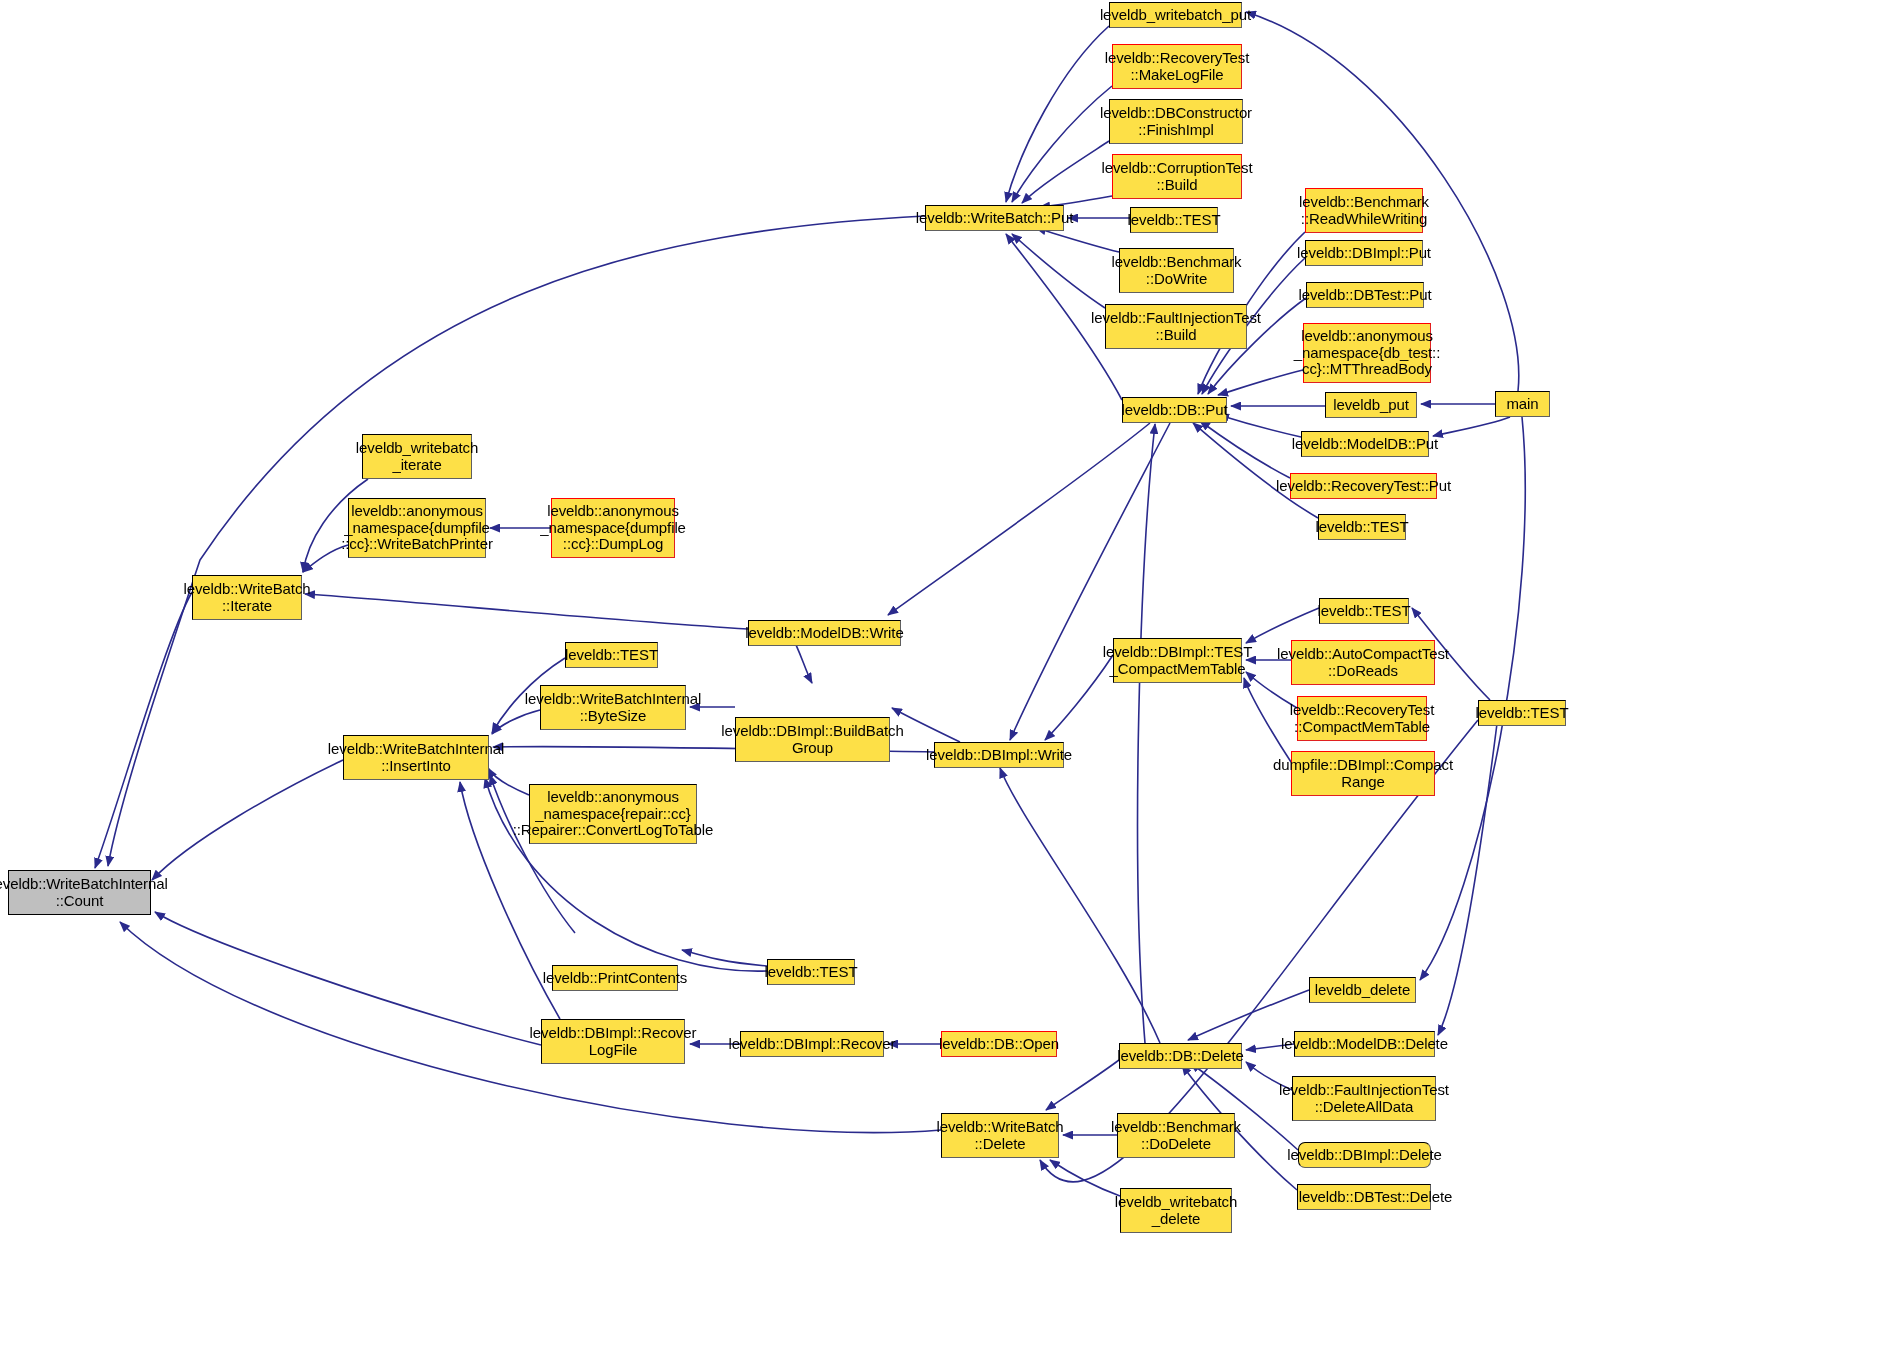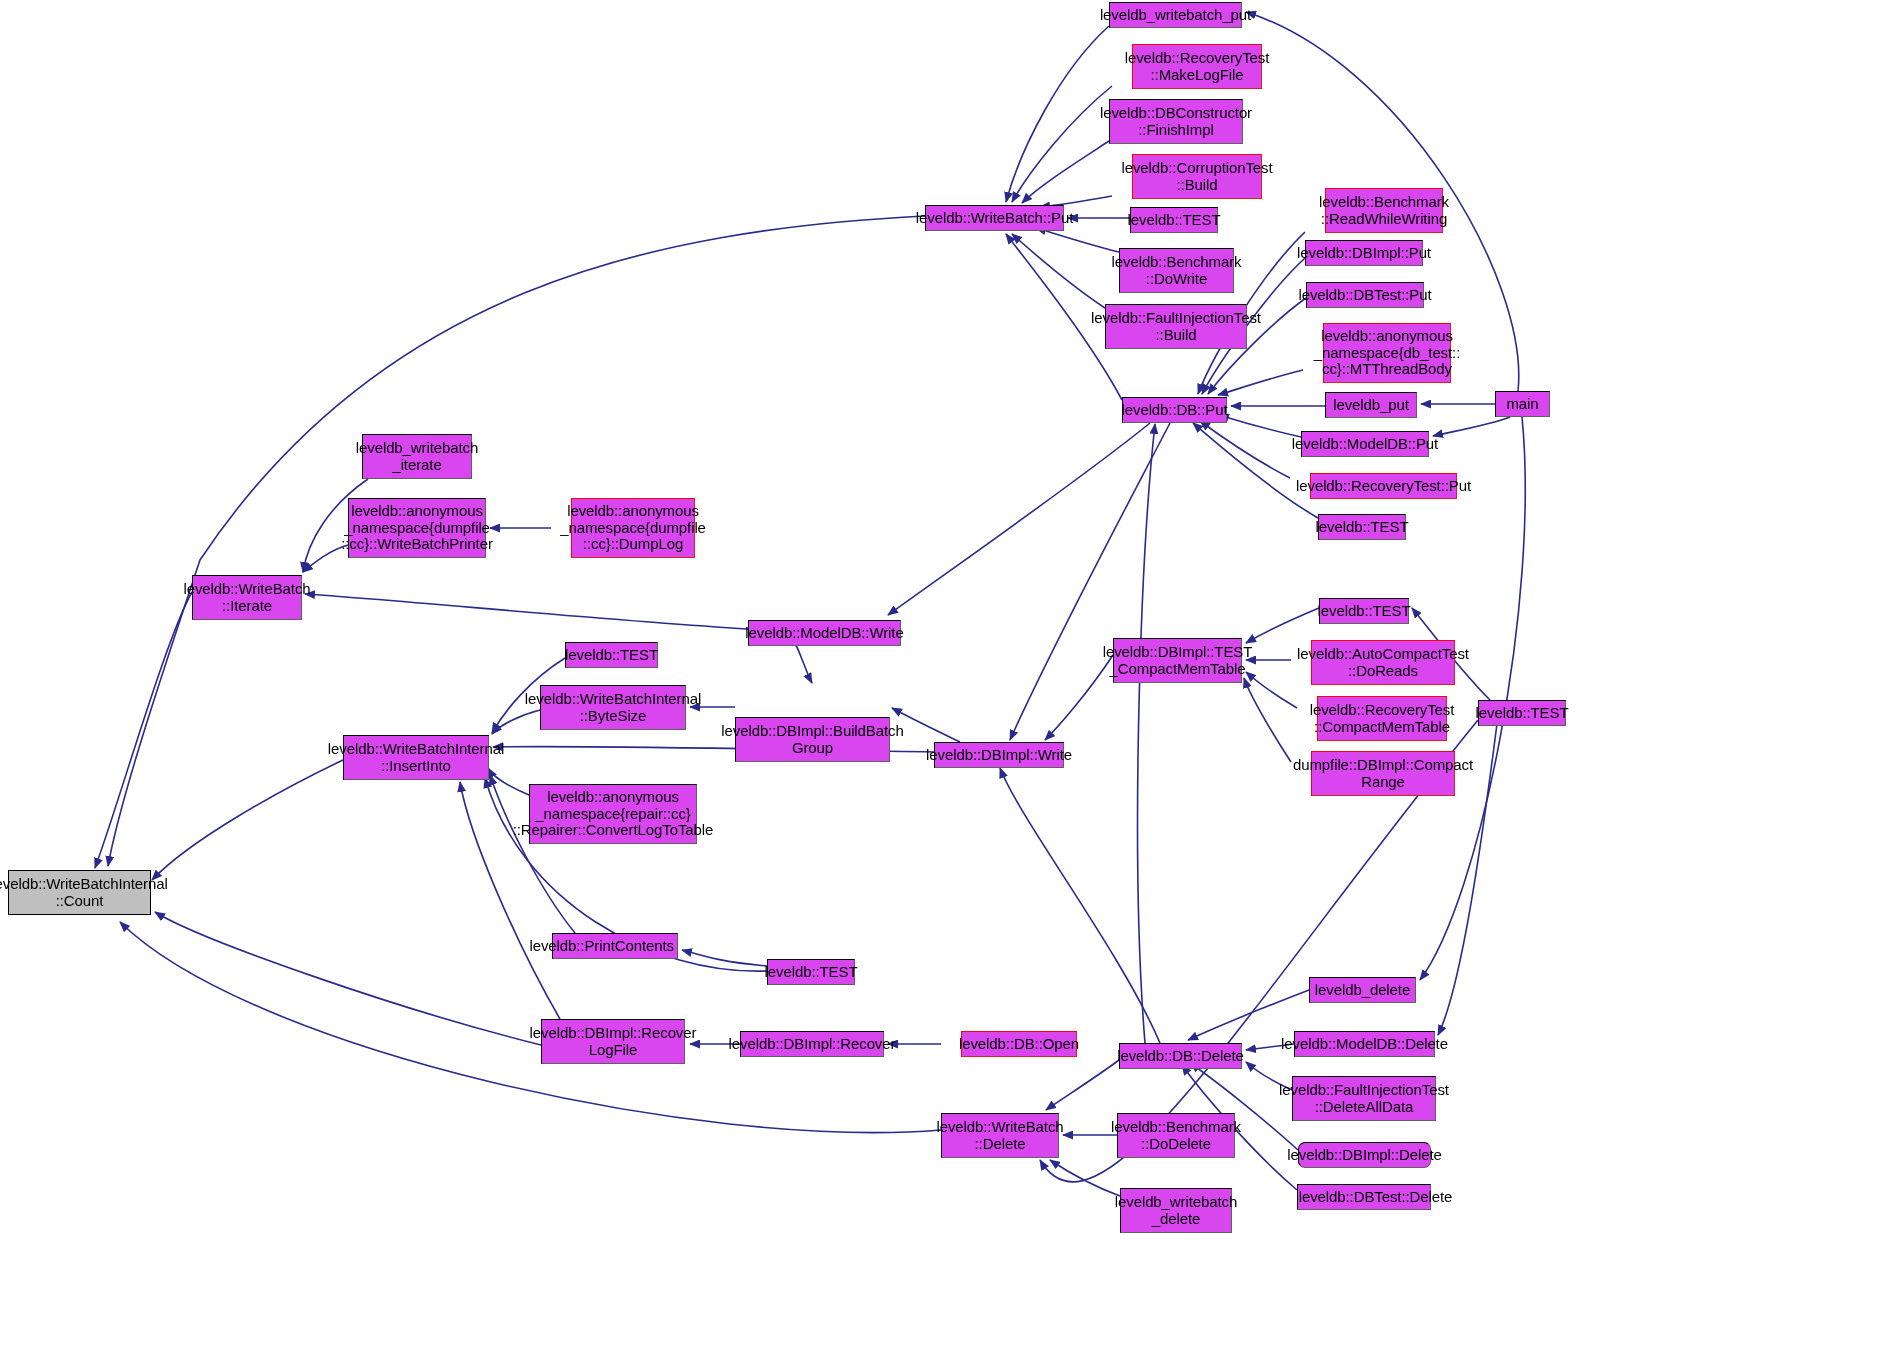--- a/index.html
+++ b/index.html
@@ -19,41 +19,40 @@
   #edges {
     position: absolute;
     left: 0; top: 0;
     width: 1901px;
     height: 1347px;
     pointer-events: none;
   }
   .node {
     position: absolute;
     box-sizing: border-box;
-    background: #d946ef;
+    background: #fde047;
     border: 1px solid #000000;
     border-right-color: #606060;
     border-bottom-color: #606060;
     display: flex;
     align-items: center;
     justify-content: center;
     text-align: center;
     line-height: 1.12;
     color: #000000;
     font-size: 15px;
     letter-spacing: -0.1px;
     white-space: pre-line;
     padding: 0 3px;
     z-index: 5;
   }
   .node.red {
     border: 1px solid #ff0000;
     border-right-color: #e02020;
     border-bottom-color: #e02020;
-    margin-left: 20px;
   }
   .node.root {
     background: #bfbfbf;
     border-color: #000000;
   }
   .node .lbl { display: block; }
 </style>
 </head>
 <body>
 
@@ -146,21 +145,21 @@
     <div class="node" style="left: 565px; top: 642px; width: 93px; height: 26px;"><span class="lbl">leveldb::TEST</span></div>
     <div class="node" style="left: 540px; top: 685px; width: 146px; height: 45px;"><span class="lbl">leveldb::WriteBatchInternal
 ::ByteSize</span></div>
     <div class="node" style="left: 735px; top: 685px; width: 155px; height: 45px; margin-top: 32px;"><span class="lbl">leveldb::DBImpl::BuildBatch
 Group</span></div>
     <div class="node" style="left: 748px; top: 620px; width: 153px; height: 26px;"><span class="lbl">leveldb::ModelDB::Write</span></div>
     <div class="node" style="left: 529px; top: 784px; width: 168px; height: 60px;"><span class="lbl">leveldb::anonymous
 _namespace{repair::cc}
 ::Repairer::ConvertLogToTable</span></div>
     <div class="node" style="left: 934px; top: 742px; width: 130px; height: 26px;"><span class="lbl">leveldb::DBImpl::Write</span></div>
-    <div class="node" style="left: 552px; top: 933px; width: 126px; height: 26px; justify-content: flex-end;"><span class="lbl">leveldb::PrintContents</span></div>
+    <div class="node" style="left: 552px; top: 965px; width: 126px; height: 26px;"><span class="lbl">leveldb::PrintContents</span></div>
     <div class="node" style="left: 767px; top: 959px; width: 88px; height: 26px;"><span class="lbl">leveldb::TEST</span></div>
     <div class="node" style="left: 541px; top: 1019px; width: 144px; height: 45px;"><span class="lbl">leveldb::DBImpl::Recover
 LogFile</span></div>
     <div class="node" style="left: 740px; top: 1031px; width: 144px; height: 26px;"><span class="lbl">leveldb::DBImpl::Recover</span></div>
     <div class="node red" style="left: 941px; top: 1031px; width: 116px; height: 26px;"><span class="lbl">leveldb::DB::Open</span></div>
     <div class="node" style="left: 941px; top: 1113px; width: 118px; height: 45px;"><span class="lbl">leveldb::WriteBatch
 ::Delete</span></div>
     <div class="node" style="left: 1117px; top: 1113px; width: 118px; height: 45px;"><span class="lbl">leveldb::Benchmark
 ::DoDelete</span></div>
     <div class="node" style="left: 1120px; top: 1188px; width: 112px; height: 45px;"><span class="lbl">leveldb_writebatch

